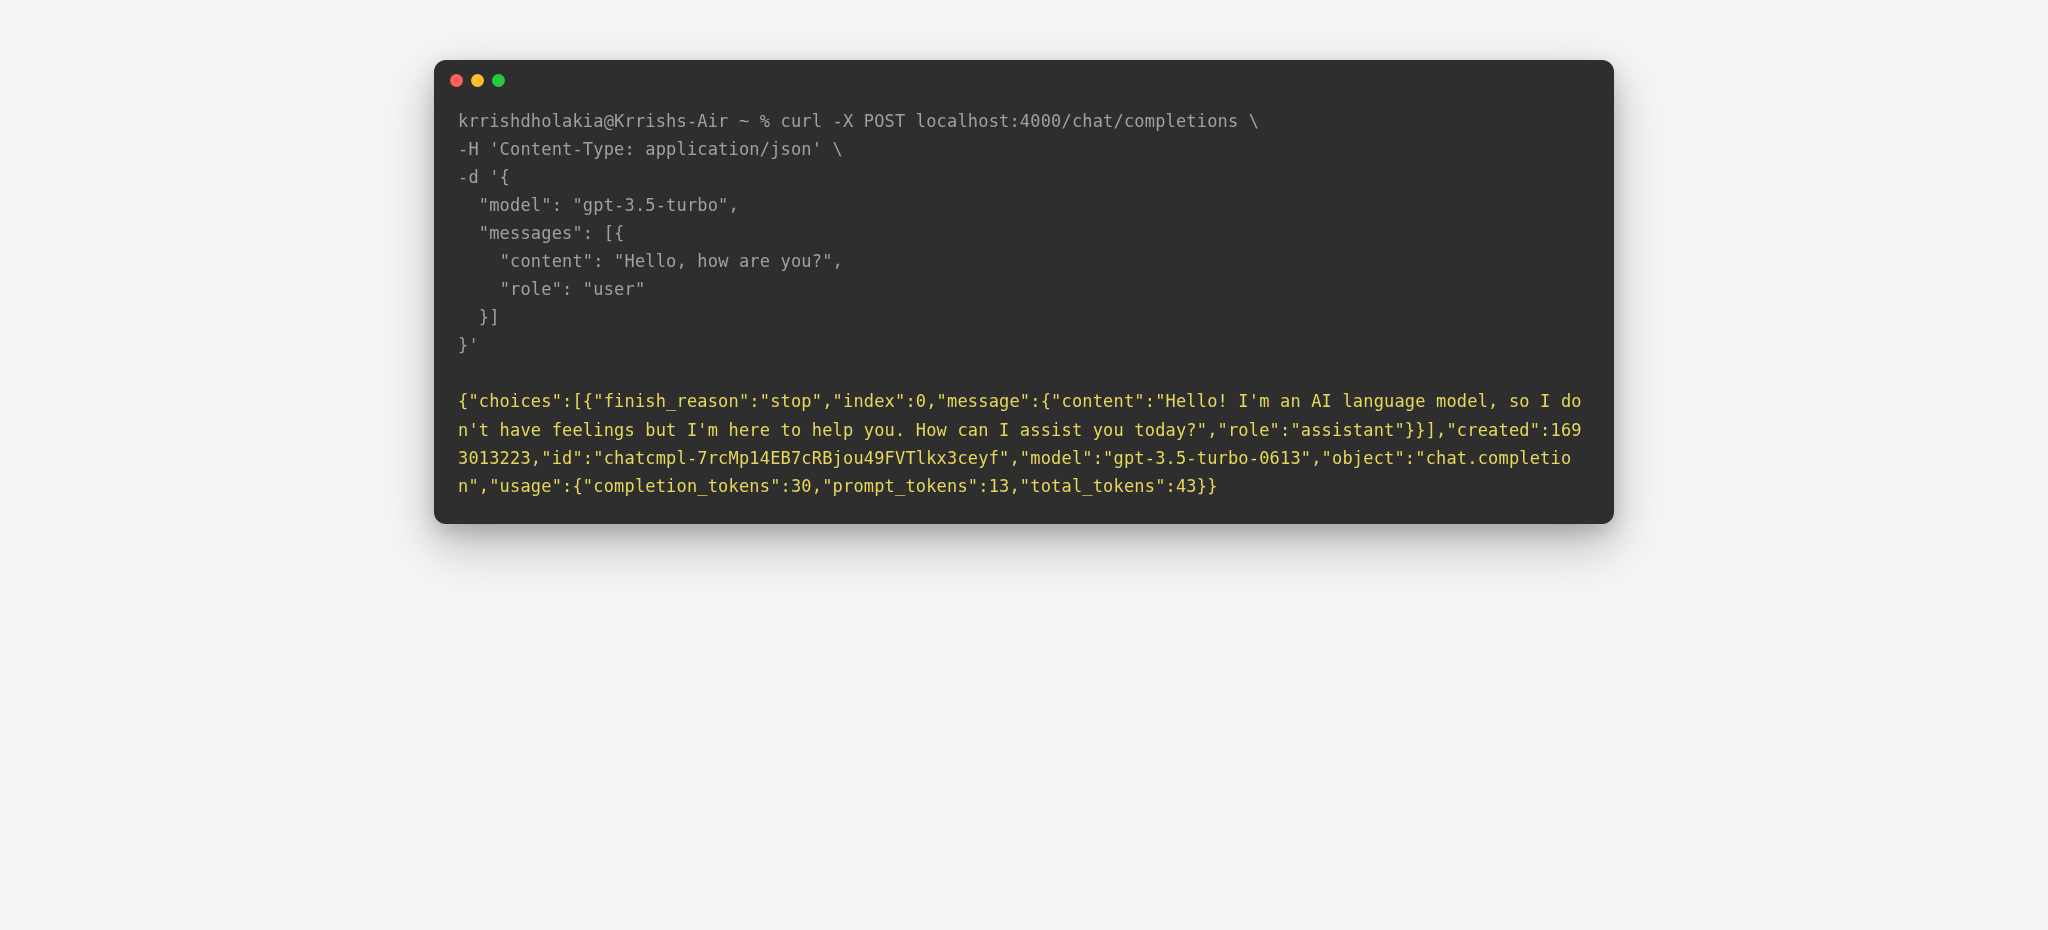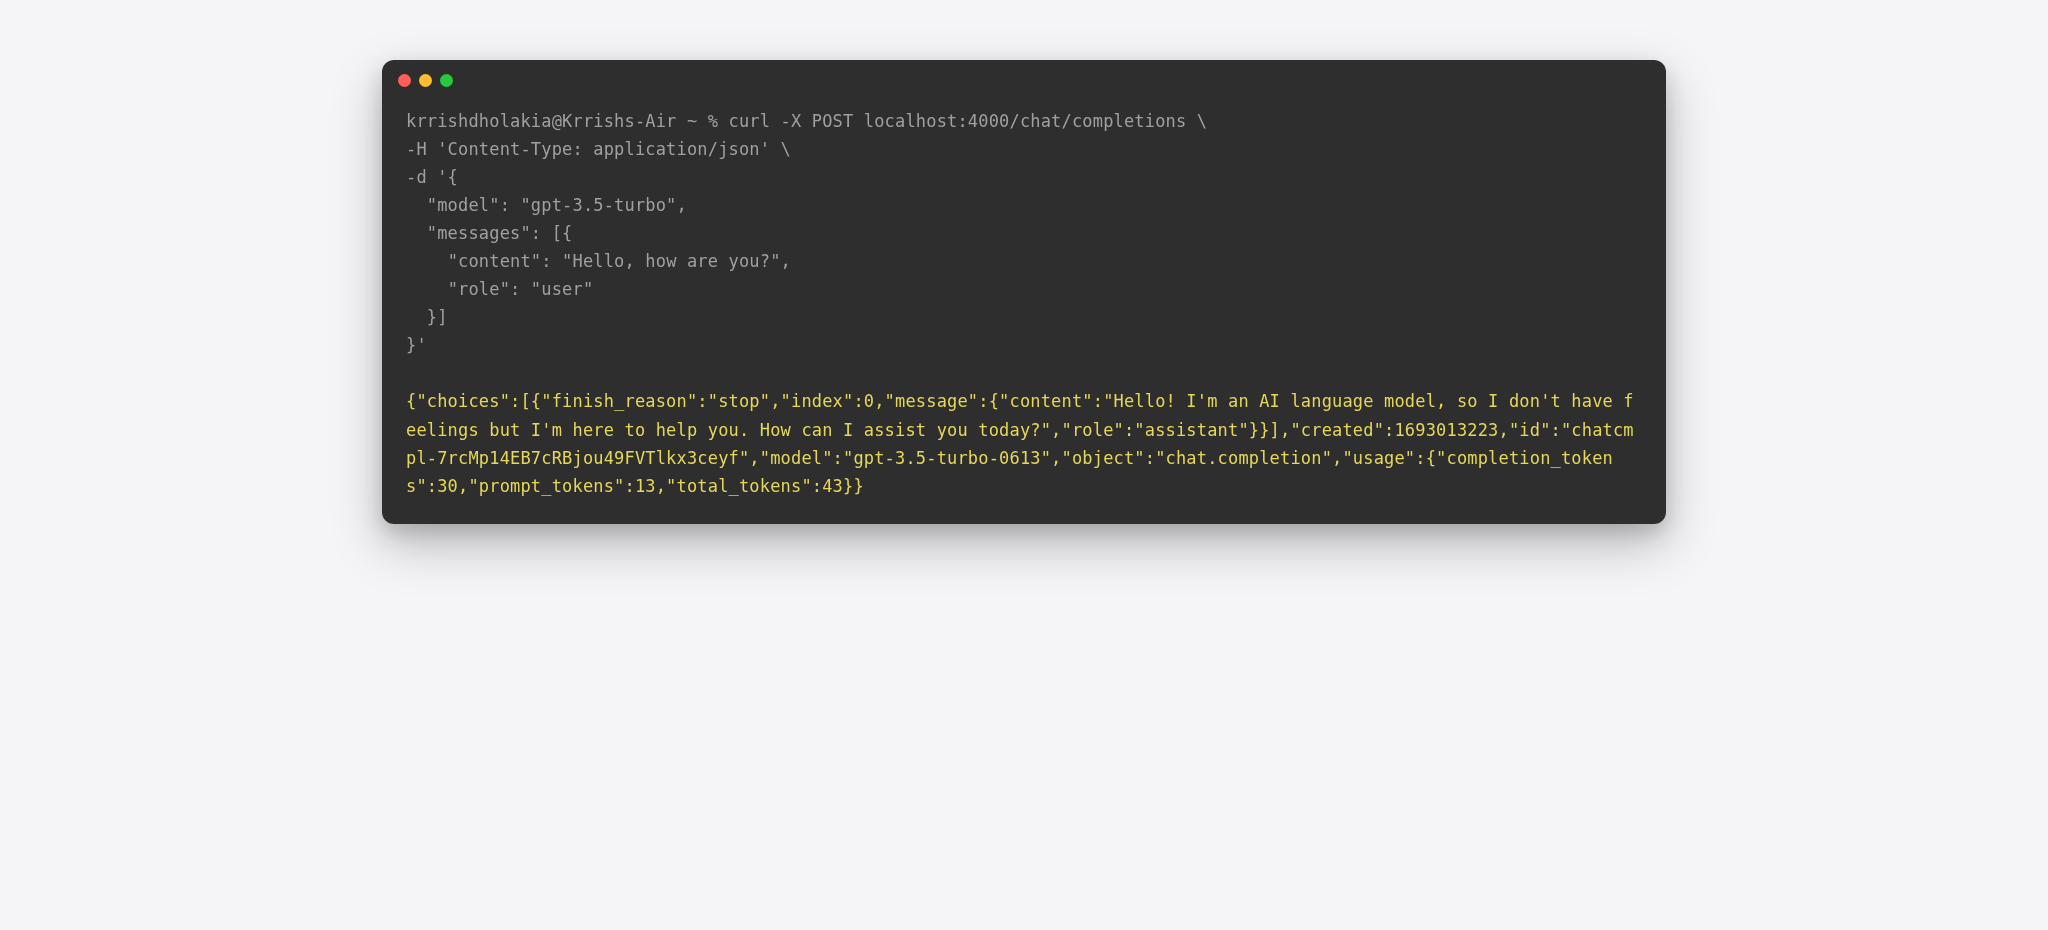--- a/index.html
+++ b/index.html
@@ -12,21 +12,21 @@
       font-family: 'SF Mono', 'Monaco', 'Menlo', 'Consolas', monospace;
       display: flex;
       justify-content: center;
       align-items: flex-start;
       padding: 60px 40px;
       min-height: 100vh;
     }
     .terminal {
       background: #2e2e2e;
       border-radius: 12px;
-      width: 1284px;
+      width: 1180px;
       box-shadow: 0 20px 50px rgba(0,0,0,0.25), 0 8px 20px rgba(0,0,0,0.15);
       overflow: hidden;
     }
     .titlebar {
       padding: 14px 16px 8px 16px;
       display: flex;
       gap: 8px;
       align-items: center;
     }
     .dot {

